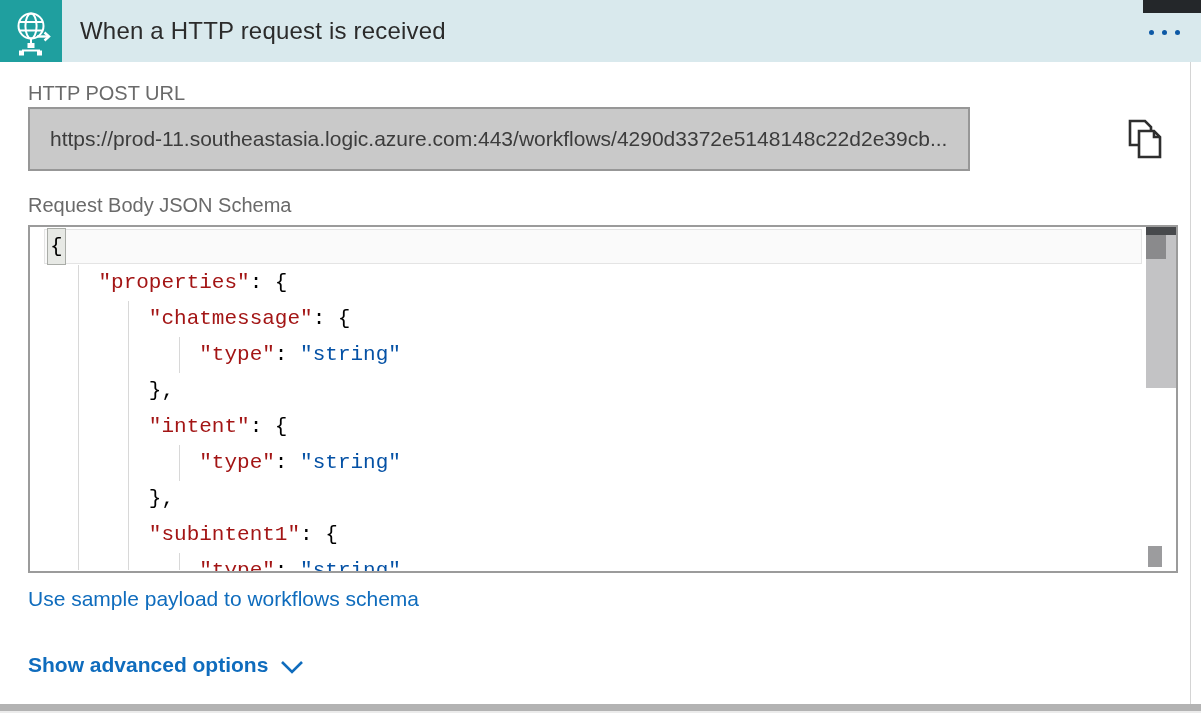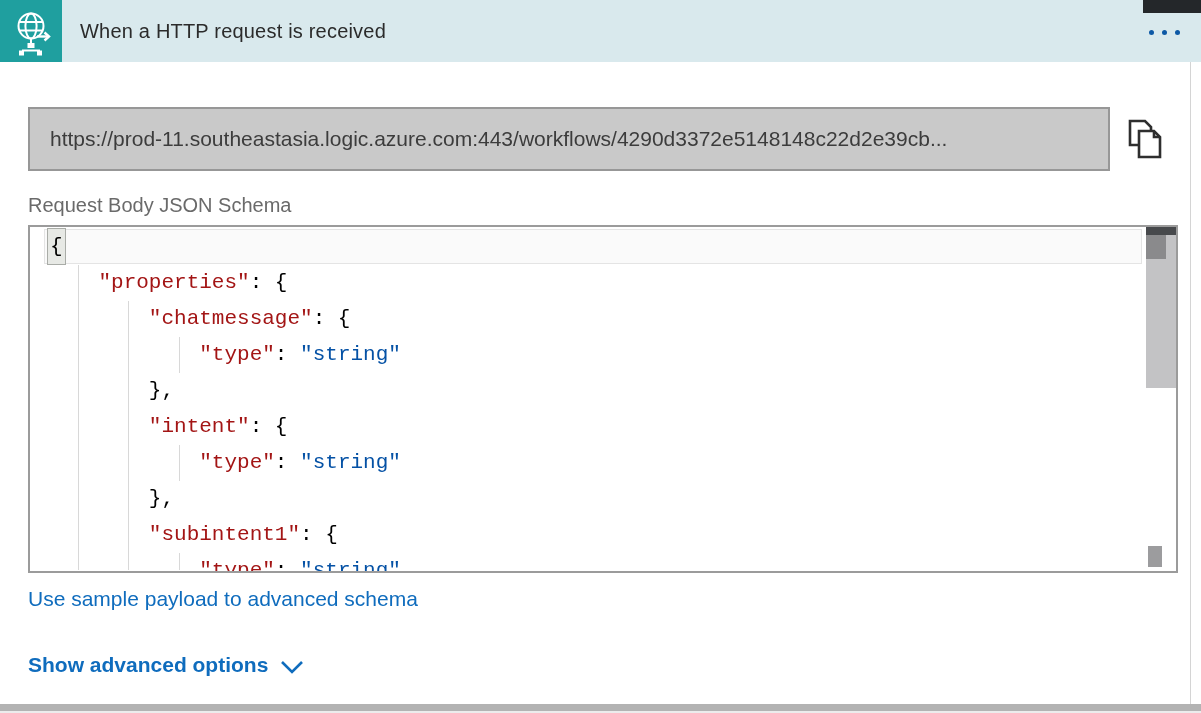--- a/index.html
+++ b/index.html
@@ -5,29 +5,29 @@
   html,body{margin:0;padding:0;background:#ffffff;}
   .card{
     position:relative;width:1201px;height:713px;overflow:hidden;
     background:#ffffff;font-family:"Liberation Sans",sans-serif;
   }
   
   .header{position:absolute;left:0;top:0;width:1201px;height:62px;background:#d9e9ed;}
   .trigger-icon{position:absolute;left:0;top:0;width:62px;height:62px;background:#1f9f9f;
     display:flex;align-items:center;justify-content:center;}
   .card-title{position:absolute;left:80px;top:0;height:76px;line-height:62px;
-    font-size:20px;font-weight:300;color:#2b2b2b;letter-spacing:.2px;white-space:nowrap;}
+    font-size:24px;font-weight:300;color:#2b2b2b;letter-spacing:.2px;white-space:nowrap;}
   .menu-btn{position:absolute;right:10px;top:14px;width:54px;height:36px;border:none;background:transparent;
     display:flex;align-items:center;justify-content:center;gap:8px;cursor:pointer;}
   .menu-btn .dot{width:5px;height:5px;border-radius:50%;background:#0d59a6;}
   .corner-dark-rect{position:absolute;left:1143px;top:0;width:58px;height:13px;background:#24272a;}
   
   .field-label{position:absolute;left:28px;font-size:20px;color:#6a6a6a;white-space:nowrap;}
   .url-label{top:82px;}
-  .url-input{position:absolute;left:28px;top:107px;width:1082px;height:64px;box-sizing:border-box;
+  .url-input{position:absolute;left:28px;top:107px;width:942px;height:64px;box-sizing:border-box;
     background:#c9c9c9;border:2px solid #979797;font-family:"Liberation Sans",sans-serif;
     font-size:21px;color:#3c3c3c;padding:0 14px 0 20px;white-space:nowrap;overflow:hidden;
     text-overflow:ellipsis;outline:none;}
   .copy-btn{position:absolute;left:1124px;top:116px;width:44px;height:46px;border:none;
     background:transparent;cursor:pointer;display:flex;align-items:center;justify-content:center;padding:0;}
   
   .schema-label{top:194px;}
   .editor{position:absolute;left:28px;top:225px;width:1150px;height:348px;box-sizing:border-box;
     border:2px solid #9b9b9b;background:#ffffff;overflow:hidden;}
   .editor-inner{position:absolute;left:0;top:0;width:1146px;height:344px;overflow:hidden;}
@@ -82,20 +82,21 @@
     </div>
     <span class="card-title">When a HTTP request is received</span>
     <button class="menu-btn" title="Menu">
       <span class="dot" style="background: rgb(13, 89, 166);"></span>
       <span class="dot" style="background: rgb(13, 89, 166);"></span>
       <span class="dot" style="background: rgb(13, 89, 166);"></span>
     </button>
   </div>
   <div class="corner-dark-rect"></div>
 
+  <div class="field-label url-label">HTTP POST URL</div>
   <input class="url-input" readonly="" value="https://prod-11.southeastasia.logic.azure.com:443/workflows/4290d3372e5148148c22d2e39cb..." style="">
   <button class="copy-btn" title="Copy URL">
     <svg width="38" height="42" viewBox="0 0 38 42" fill="none" stroke="#2e2e2e" stroke-width="2.6">
       <path d="M3 3 H18 L24 9 V27 H3 Z" fill="#ffffff"></path>
       <path d="M12 13 H27 L33 19 V39 H12 Z" fill="#ffffff"></path>
       <path d="M27 13 V19 H33" fill="none"></path>
     </svg>
   </button>
 
   <div class="field-label schema-label">Request Body JSON Schema</div>
@@ -120,21 +121,21 @@
           <div class="code-line"><span class="tok-ws" style="color: rgb(0, 0, 0);">            </span><span class="tok-key" style="color: rgb(163, 21, 21);">"type"</span><span class="tok-punc" style="color: rgb(0, 0, 0);">: </span><span class="tok-string" style="color: rgb(4, 81, 165);">"string"</span></div>
         </div>
       <div class="vscroll-shadow"></div>
       <div class="vscroll-track"></div>
       <div class="vscroll-thumb"></div>
       <div class="vscroll-bottom-piece"></div>
     </div>
   </div>
 
   <button class="link link-sample" style="color: rgb(15, 108, 189);">
-    <span>Use sample payload to advanced schema</span>
+    <span>Use sample payload to workflows schema</span>
   </button>
   <button class="link link-advanced" style="color: rgb(15, 108, 189); font-weight: bold;">
     <span>Show advanced options</span>
     <svg class="chevron" width="24" height="14" viewBox="0 0 24 14" fill="none" stroke="#0f6cbd" stroke-width="2.6">
       <path d="M2 2 L12 12 L22 2"></path>
     </svg>
   </button>
 
   <div class="right-edge-line"></div>
   <div class="bottom-band"></div>

